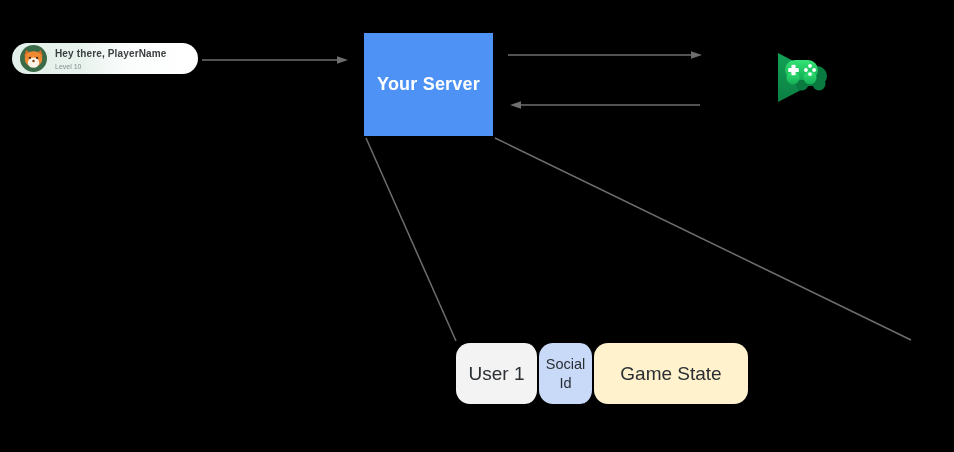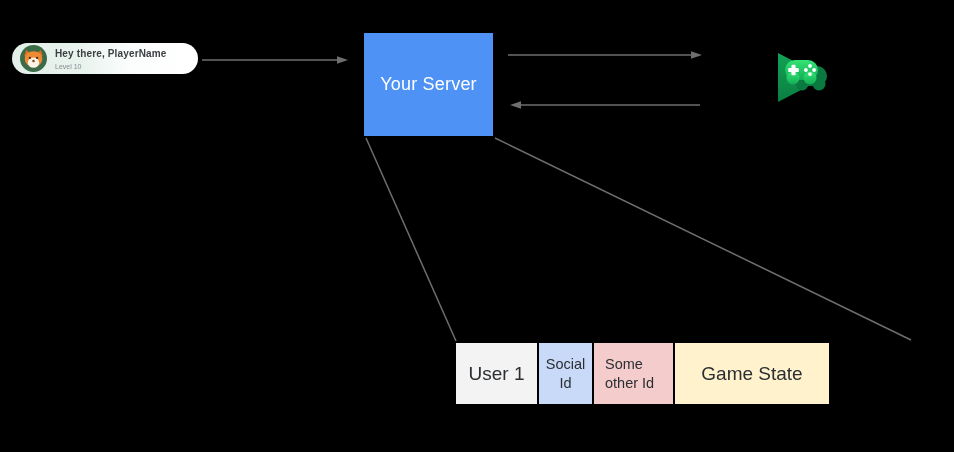--- a/index.html
+++ b/index.html
@@ -34,21 +34,21 @@
   .pg-logo{position:absolute;left:777px;top:52px;z-index:2;}
 
   
   .map-table{
     position:absolute;left:454px;top:341px;z-index:2;
     display:flex;background:#000;border:2px solid #000;
   }
   .cell{
     height:61px;display:flex;align-items:center;justify-content:center;
     color:#2b2f33;border-right:2px solid #000;box-sizing:border-box;
-    text-align:center;white-space:pre-line;
+    text-align:center;white-space:pre-line;border-radius:14px;
   }
   .cell:last-child{border-right:none;}
   .cell-large{font-size:19px;}
   .cell-small{font-size:14.5px;line-height:19px;}
   .cell-left{justify-content:flex-start;text-align:left;padding-left:11px;}
   .w-user{width:83px;}
   .w-pgid{width:79px;}
   .w-social{width:55px;}
   .w-other{width:81px;}
   .w-state{width:154px;}
@@ -91,21 +91,21 @@
       <circle cx="9.5" cy="12.5" r="1.1" fill="#4a2c12"></circle>
       <circle cx="16.5" cy="12.5" r="1.1" fill="#4a2c12"></circle>
       <circle cx="13" cy="15.3" r="1.2" fill="#7a4418"></circle>
     </svg>
     <div class="banner-text">
       <span class="banner-title">Hey there, PlayerName</span>
       <span class="banner-sub">Level 10</span>
     </div>
   </div>
 
-  <div class="server-box" style="background: rgb(78, 146, 245);">
+  <div class="server-box" style="background: rgb(78, 146, 245); font-weight: bold;">
     <span class="server-label">Your Server</span>
   </div>
 
   <svg class="pg-logo" width="56" height="51" viewBox="0 0 56 51">
     <defs>
       <linearGradient id="triGrad" x1="0" y1="0" x2="0" y2="1">
         <stop offset="0" stop-color="#12a256"></stop>
         <stop offset="1" stop-color="#0b7e42"></stop>
       </linearGradient>
       <linearGradient id="padGrad" x1="0" y1="0" x2="0" y2="1">
@@ -135,18 +135,16 @@
         <circle cx="33" cy="22.1" r="1.9"></circle>
         <circle cx="28.9" cy="18" r="1.9"></circle>
         <circle cx="37.1" cy="18" r="1.9"></circle>
       </g>
     </g>
   </svg>
 
   <div class="map-table">
     <div class="cell cell-large w-user" style="background: rgb(243, 243, 243);">User 1</div>
     <div class="cell cell-small w-social" style="background: rgb(201, 218, 248);">Social Id</div>
-    <div class="cell cell-small cell-left w-other" style="background: rgb(244, 204, 204);">Some
-other Id</div>
     <div class="cell cell-large w-state" style="background: rgb(255, 242, 204);">Game State</div>
   </div>
 
 </div>
 
 </body></html>

